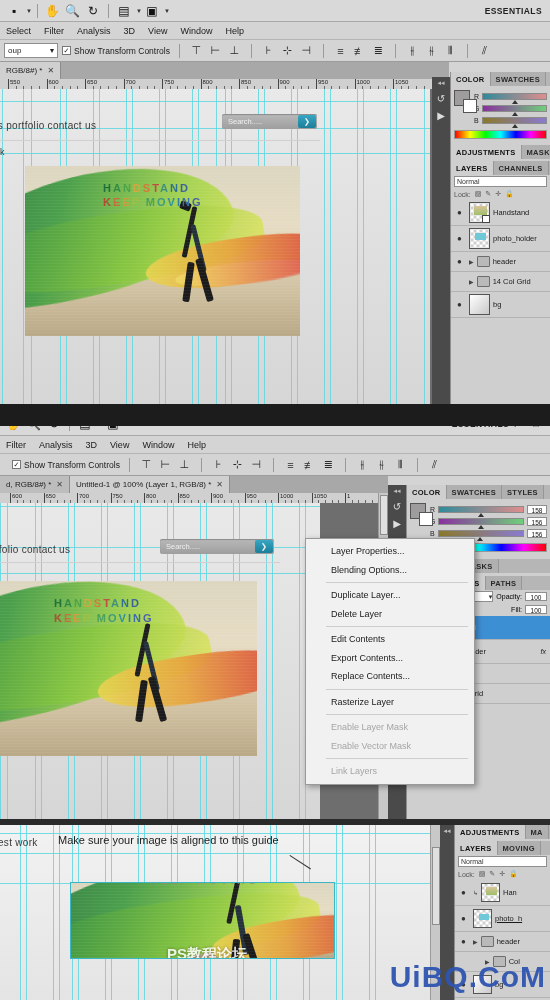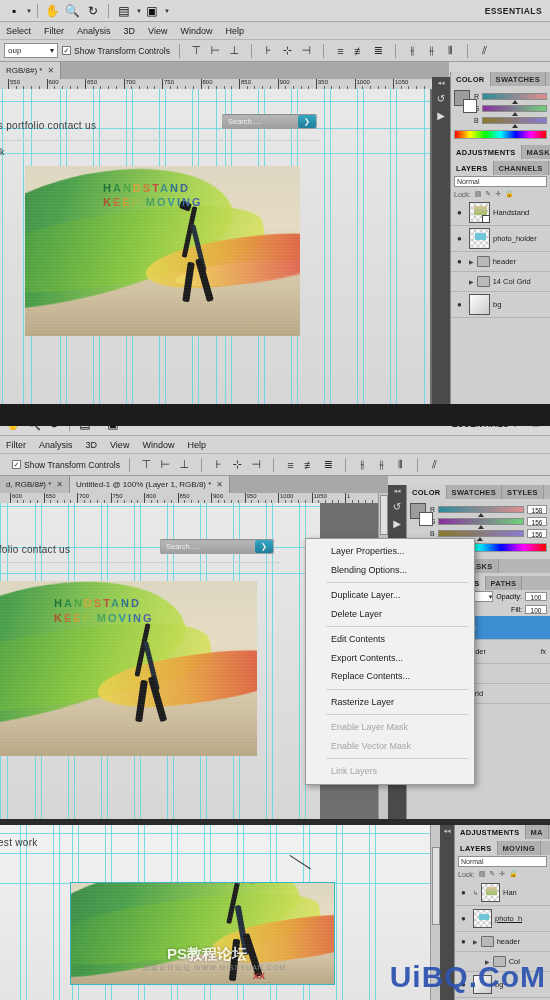--- a/index.html
+++ b/index.html
@@ -711,23 +711,24 @@
       <div class="guide-v" style="left:309px;"></div>
       <div class="guide-v" style="left:336px;"></div>
       <div class="guide-v" style="left:342px;"></div>
       <div class="guide-v" style="left:369px;"></div>
       <div class="guide-v" style="left:375px;"></div>
       <div class="guide-h" style="top:8px; width:430px;"></div>
       <div class="guide-h" style="top:28px; width:430px;"></div>
       <div class="guide-h" style="top:58px; width:430px;"></div>
 
       <div class="nav" style="left:-2px; top:12px; font-size:10px;">est work</div>
+      <div class="callout" style="left:58px; top:9px;">Make sure your image is aligned to this guide</div>
       <div class="calline" style="left:290px; top:30px; width:25px; transform:rotate(33deg);"></div>
 
-      <div class="hero" style="left:70px; top:57px; width:265px; height:103px; border:1.5px solid #3bb6c4;">
+      <div class="hero" style="left:70px; top:57px; width:265px; height:77px; border:1.5px solid #3bb6c4;">
         <div class="sky"></div>
         <div class="swoosh" style="left:-70px; top:-14px; width:300px; height:96px; background:linear-gradient(120deg,#1f6b3a,#3f9b42 40%,#9fd24a 78%,#e0e65c); transform:rotate(-12deg); border-radius:50%/70% 60% 40% 30%; opacity:.92;"></div>
         <div class="swoosh" style="left:-40px; top:18px; width:290px; height:56px; background:linear-gradient(120deg,#2f8b46,#86c63f 55%,#e3e65c); transform:rotate(-8deg); border-radius:50%/60% 50% 40% 50%; opacity:.85;"></div>
         <div class="swoosh" style="left:140px; top:36px; width:165px; height:40px; background:linear-gradient(90deg,#e8d54f,#e8a33c 45%,#d93b3b); transform:rotate(-8deg); border-radius:50%/55% 45% 45% 55%; opacity:.9;"></div>
         <div class="figure" style="left:160px; top:-5px; width:5px; height:46px; background:#1d1d1d; transform:rotate(12deg); border-radius:2px;"></div>
         <div class="figure" style="left:168px; top:22px; width:6px; height:50px; background:#24303c; transform:rotate(-10deg); border-radius:2px;"></div>
         <div class="figure" style="left:160px; top:56px; width:7px; height:42px; background:#1b1b1b; transform:rotate(6deg); border-radius:2px;"></div>
         <div class="figure" style="left:178px; top:50px; width:7px; height:44px; background:#1b1b1b; transform:rotate(-18deg); border-radius:2px;"></div>
         <div class="title" style="left:78px; top:-9px; font-size:11px; color:#9b8c7a; letter-spacing:3px; opacity:.75;">KEEP MOVING</div>
         <div class="grain"></div>

